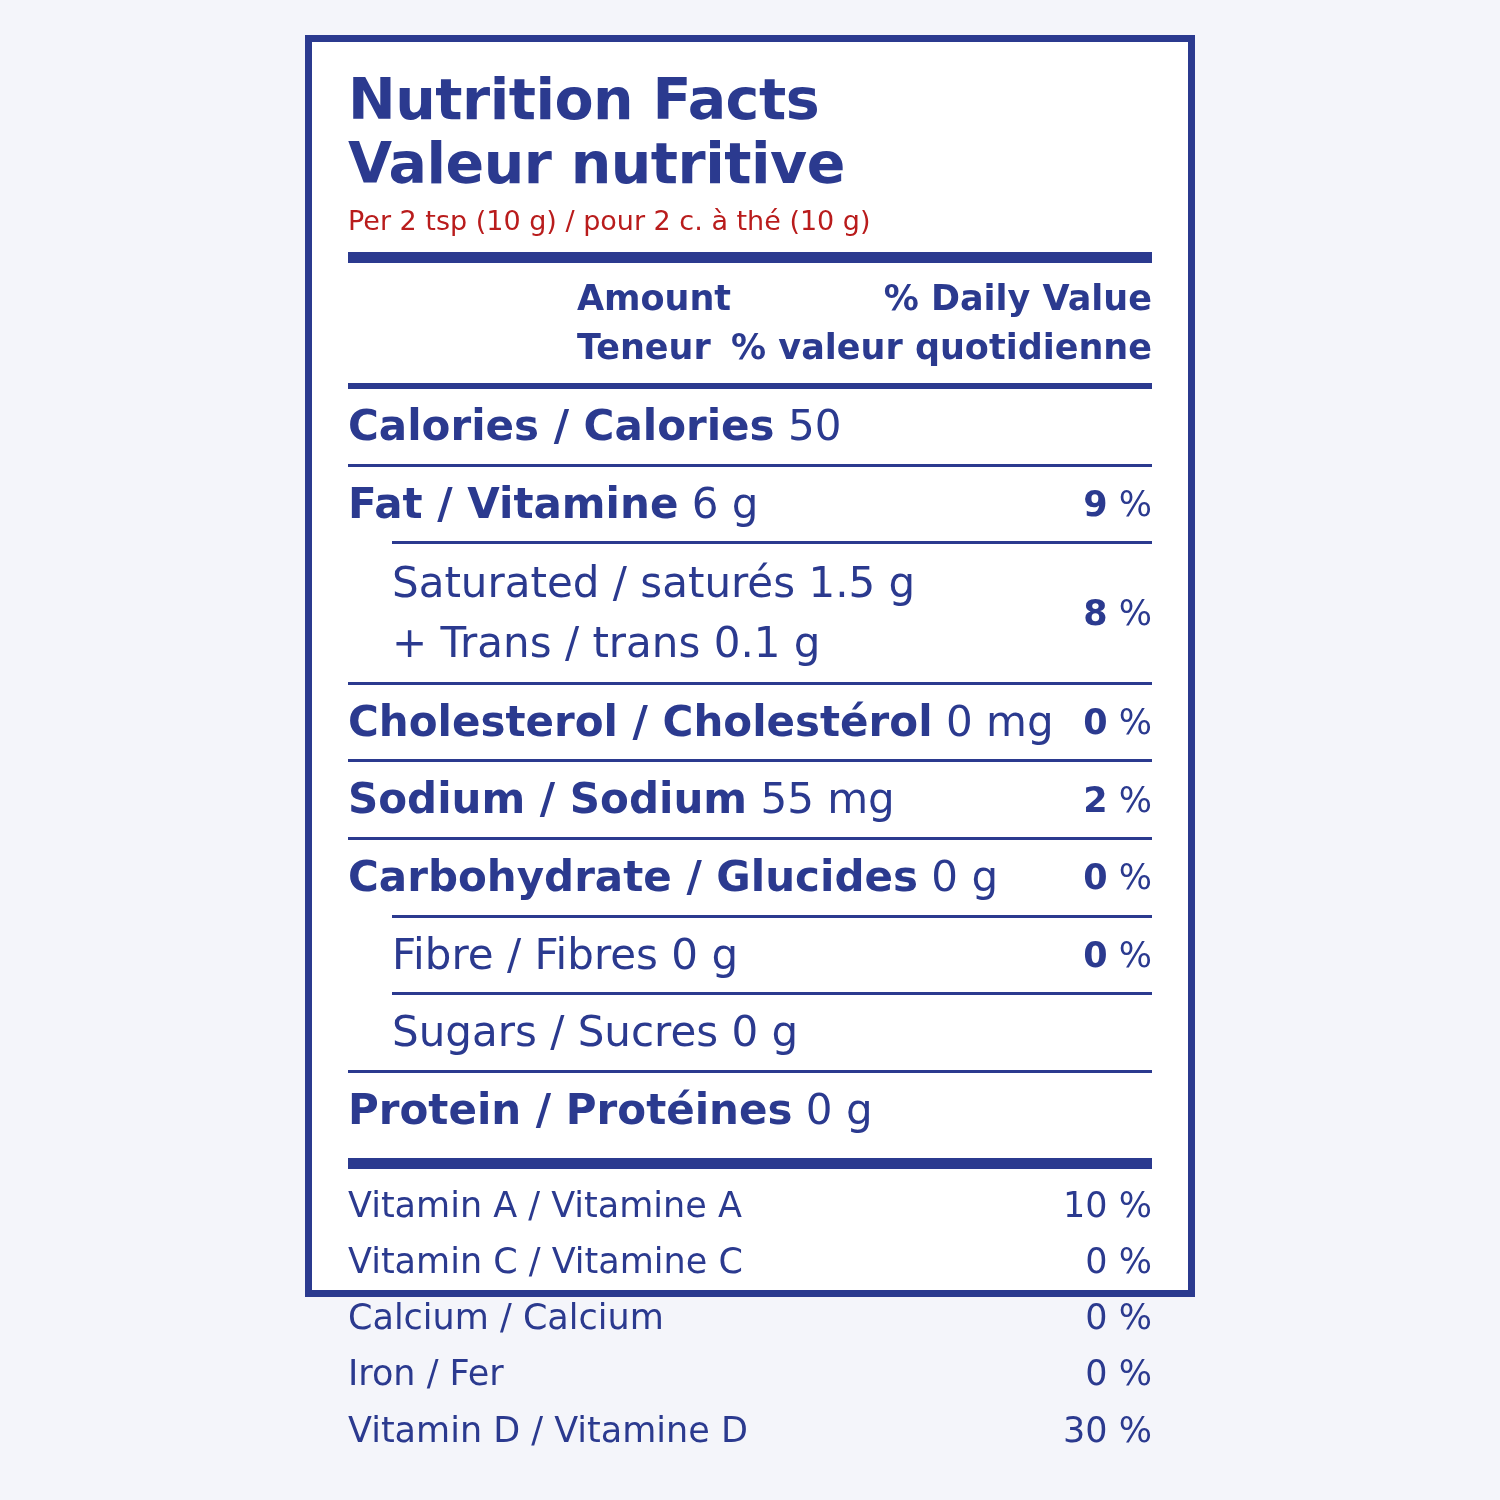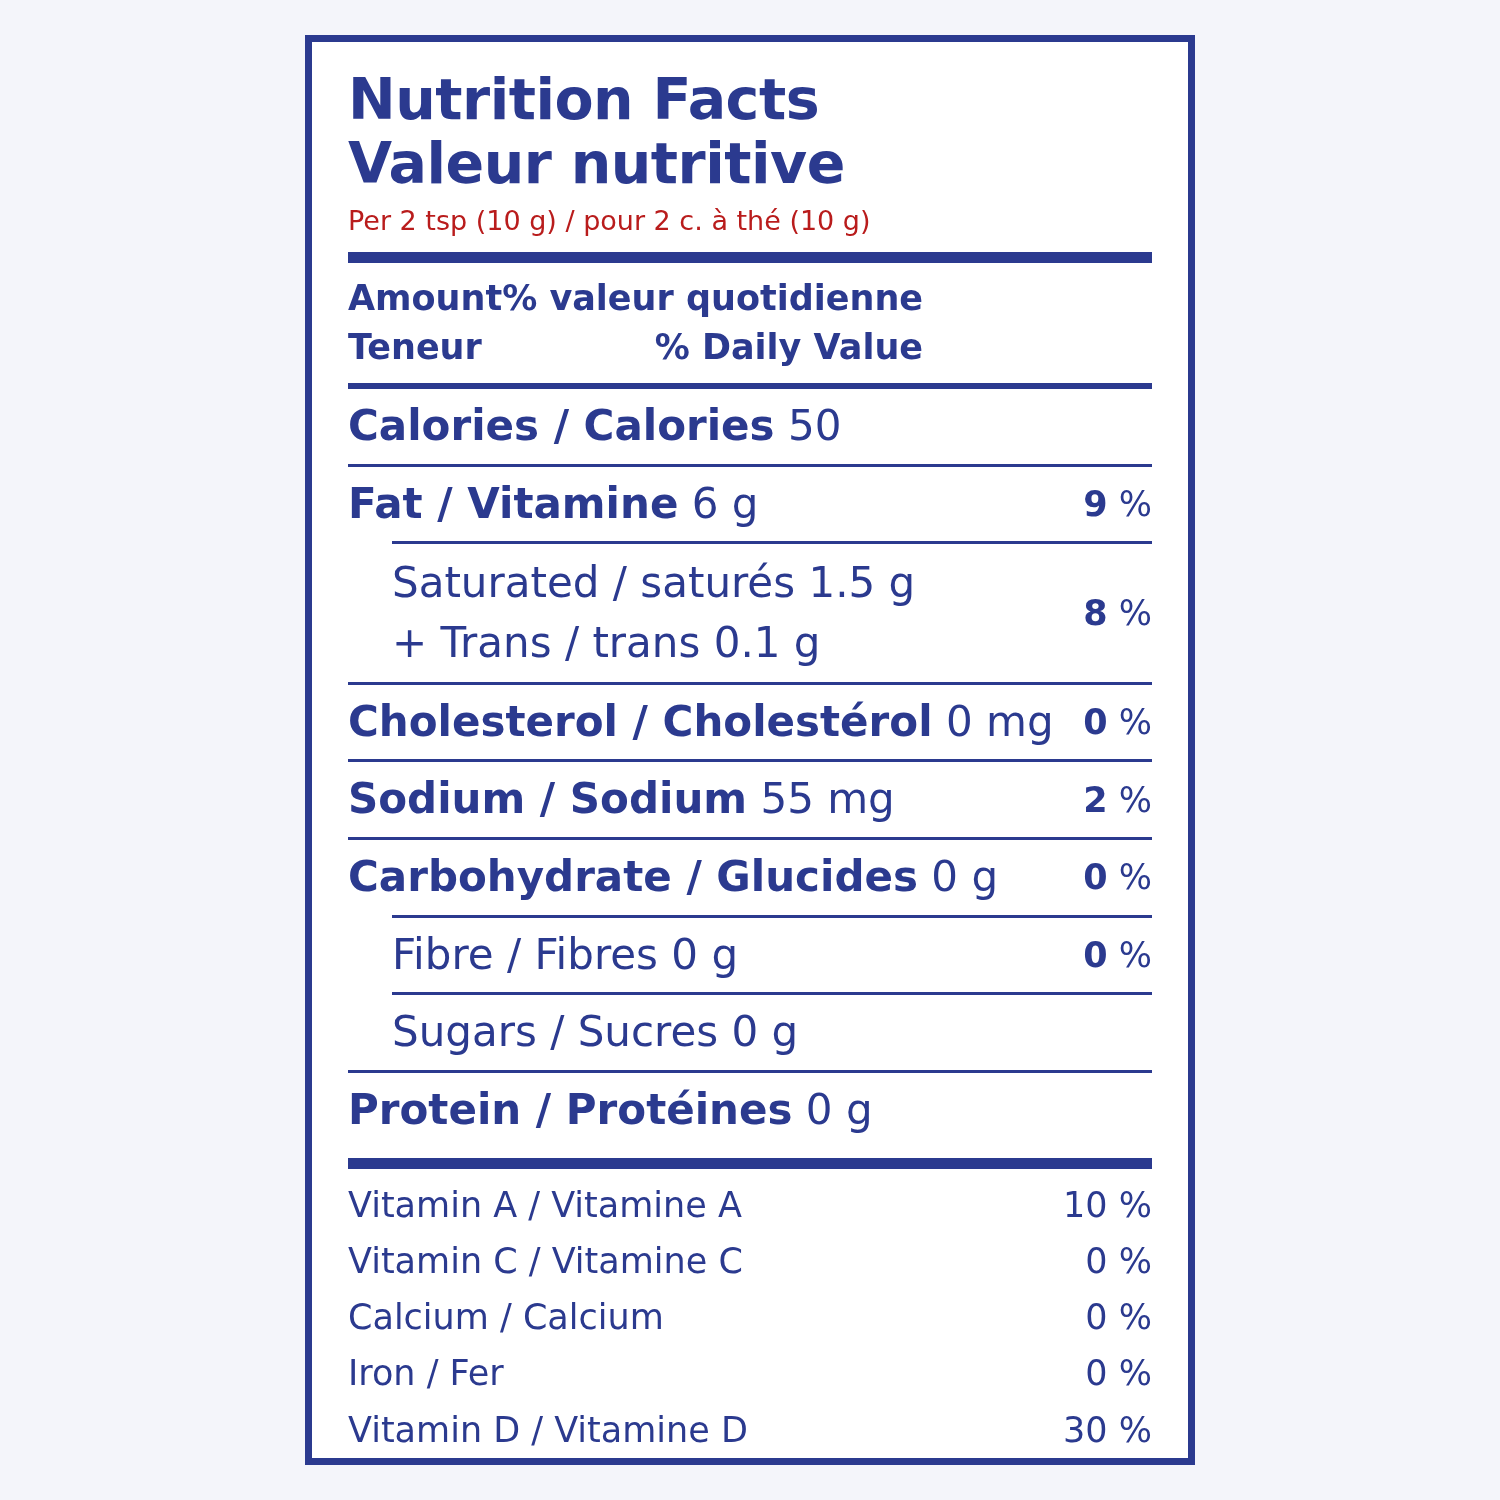--- a/index.html
+++ b/index.html
@@ -13,21 +13,21 @@
     font-family: "DejaVu Sans", sans-serif;
     color: #2b3a8f;
     -webkit-font-smoothing: antialiased;
   }
 
   .panel {
     position: absolute;
     left: 305px;
     top: 35px;
     width: 890px;
-    height: 1430px;
+    height: 1262px;
     border: 7px solid #2b3a8f;
     background: #ffffff;
     box-sizing: border-box;
   }
 
   .inner {
     position: absolute;
     left: 36px;
     top: 28px;
     right: 36px;
@@ -64,21 +64,21 @@
     height: 6px;
     background: #2b3a8f;
   }
   .rule-thin {
     height: 3px;
     background: #2b3a8f;
   }
 
   .hdr {
     display: flex;
-    justify-content: flex-start;
+    justify-content: flex-end;
     align-items: flex-start;
     padding: 11px 0 10px 0;
   }
   .hdr-left {
     font-size: 35px;
     font-weight: bold;
     line-height: 1.42;
   }
   .hdr-right {
     font-size: 35px;
@@ -146,22 +146,22 @@
     <div class="serving">Per 2 tsp (10 g) / pour 2 c. à thé (10 g)</div>
 
     <div class="rule-thick"></div>
 
     <div class="hdr">
       <div class="hdr-left">
         <div>Amount</div>
         <div>Teneur</div>
       </div>
       <div class="hdr-right">
+        <div>% Daily Value</div>
         <div>% valeur quotidienne</div>
-        <div>% Daily Value</div>
       </div>
     </div>
 
     <div class="rule-med"></div>
 
     <div class="row">
       <div class="row-label">
         <b>Calories / Calories</b>
         <span>50</span>
       </div>

